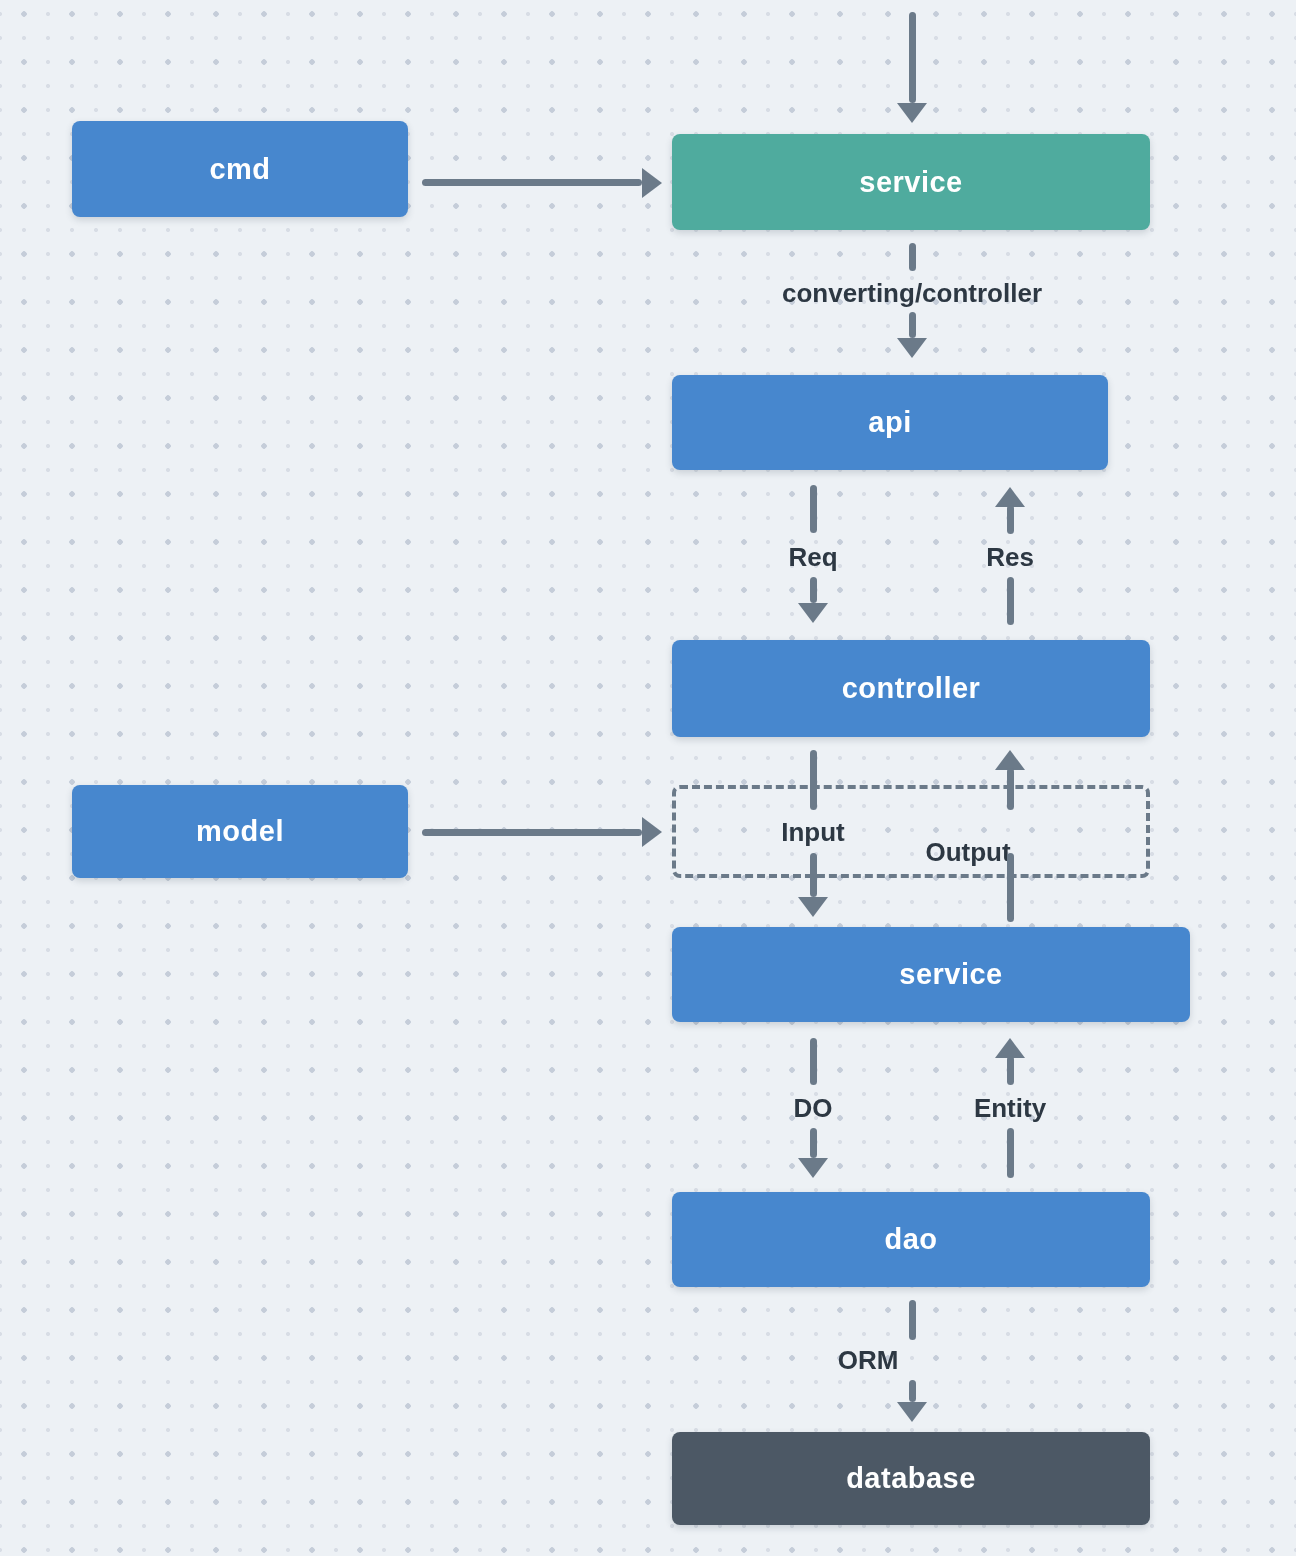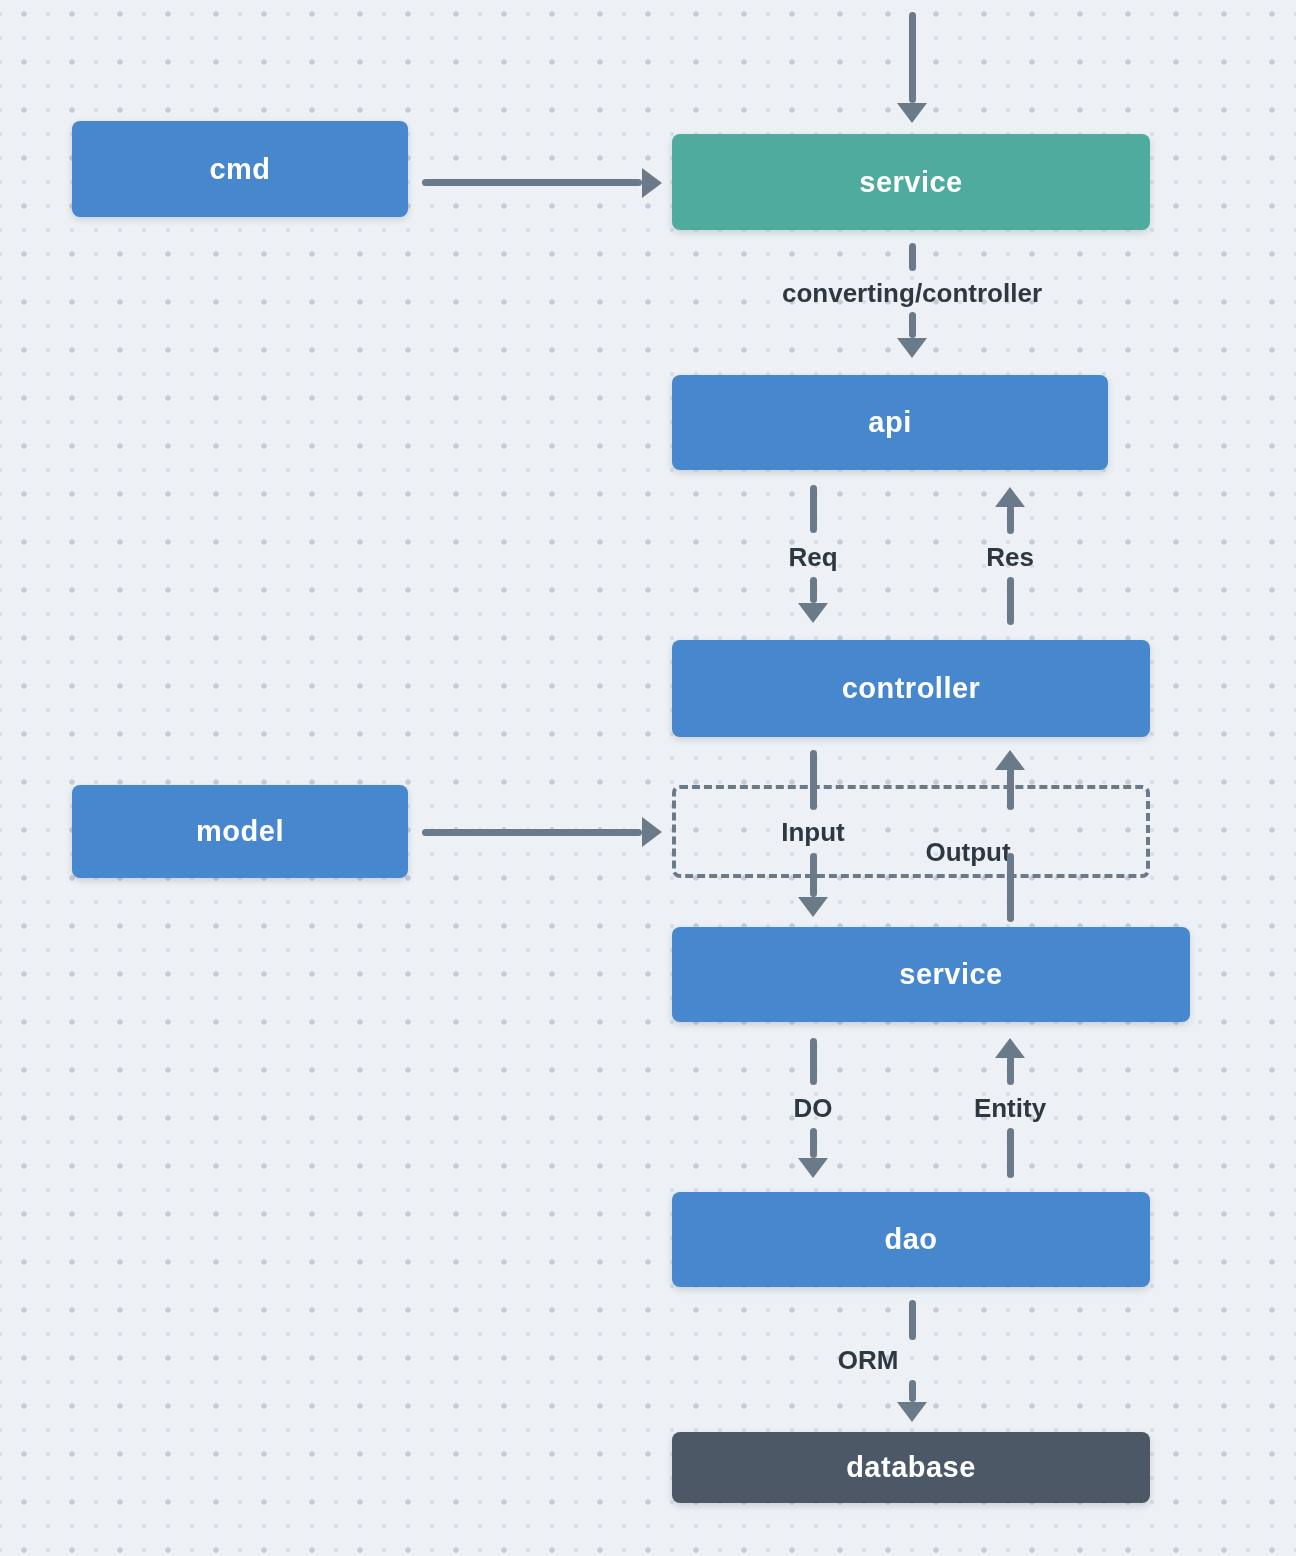--- a/index.html
+++ b/index.html
@@ -123,17 +123,17 @@
 
   <div class="node blue" style="left:672px;top:1192px;width:478px;height:95px;">
     <span>dao</span>
   </div>
 
   <div class="vline" style="left:909px;top:1300px;height:40px;"></div>
   <div class="edge-label" style="left:868px;top:1360px;">ORM</div>
   <div class="vline" style="left:909px;top:1380px;height:22px;"></div>
   <div class="head down" style="left:897px;top:1402px;"></div>
 
-  <div class="node dark" style="left:672px;top:1432px;width:478px;height:71px;">
+  <div class="node dark" style="left:672px;top:1432px;width:478px;height:93px;">
     <span>database</span>
   </div>
 
 </div>
 
 </body></html>

